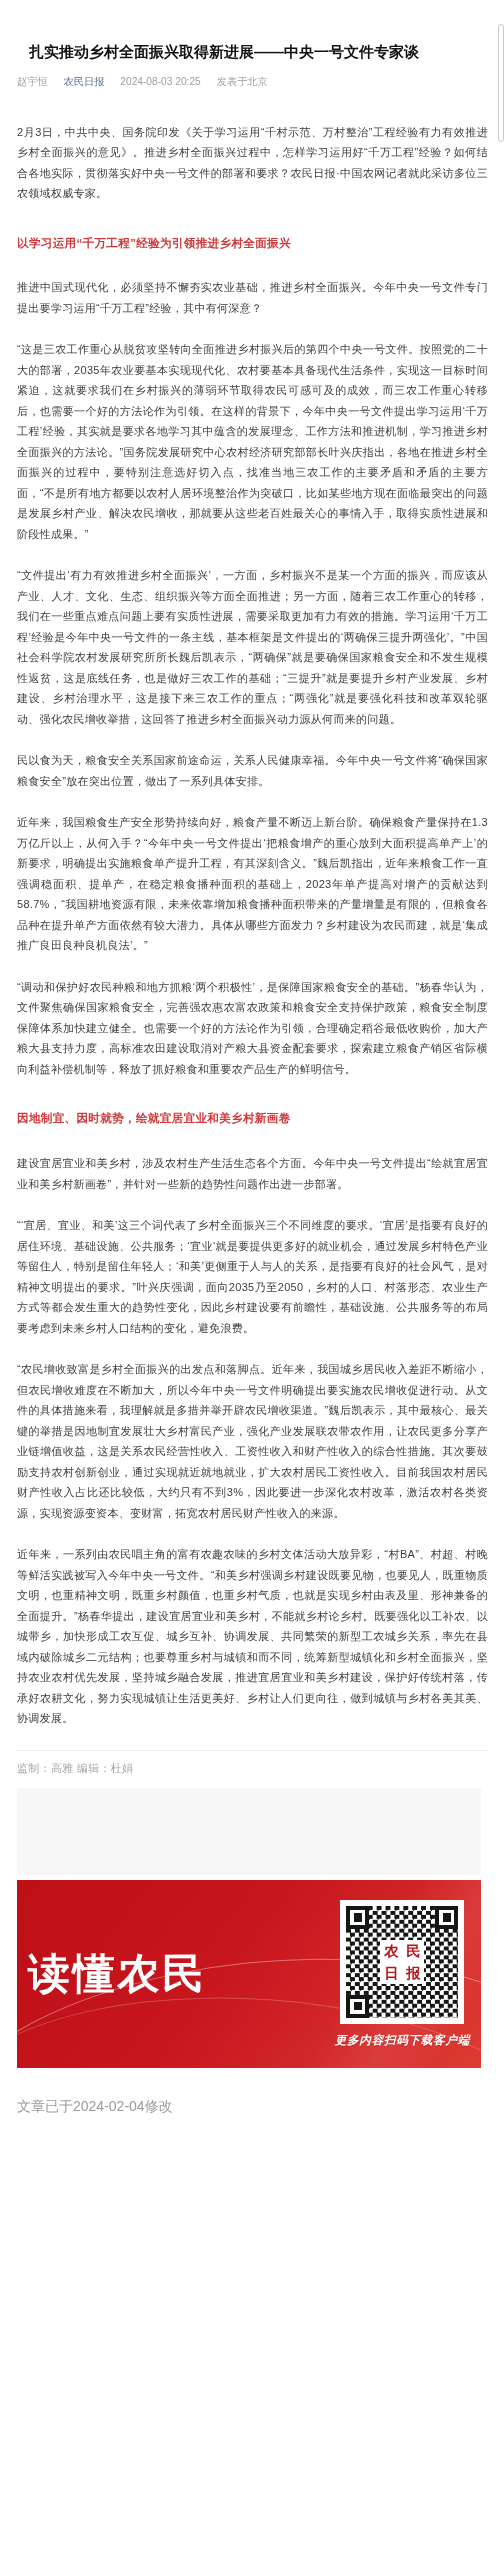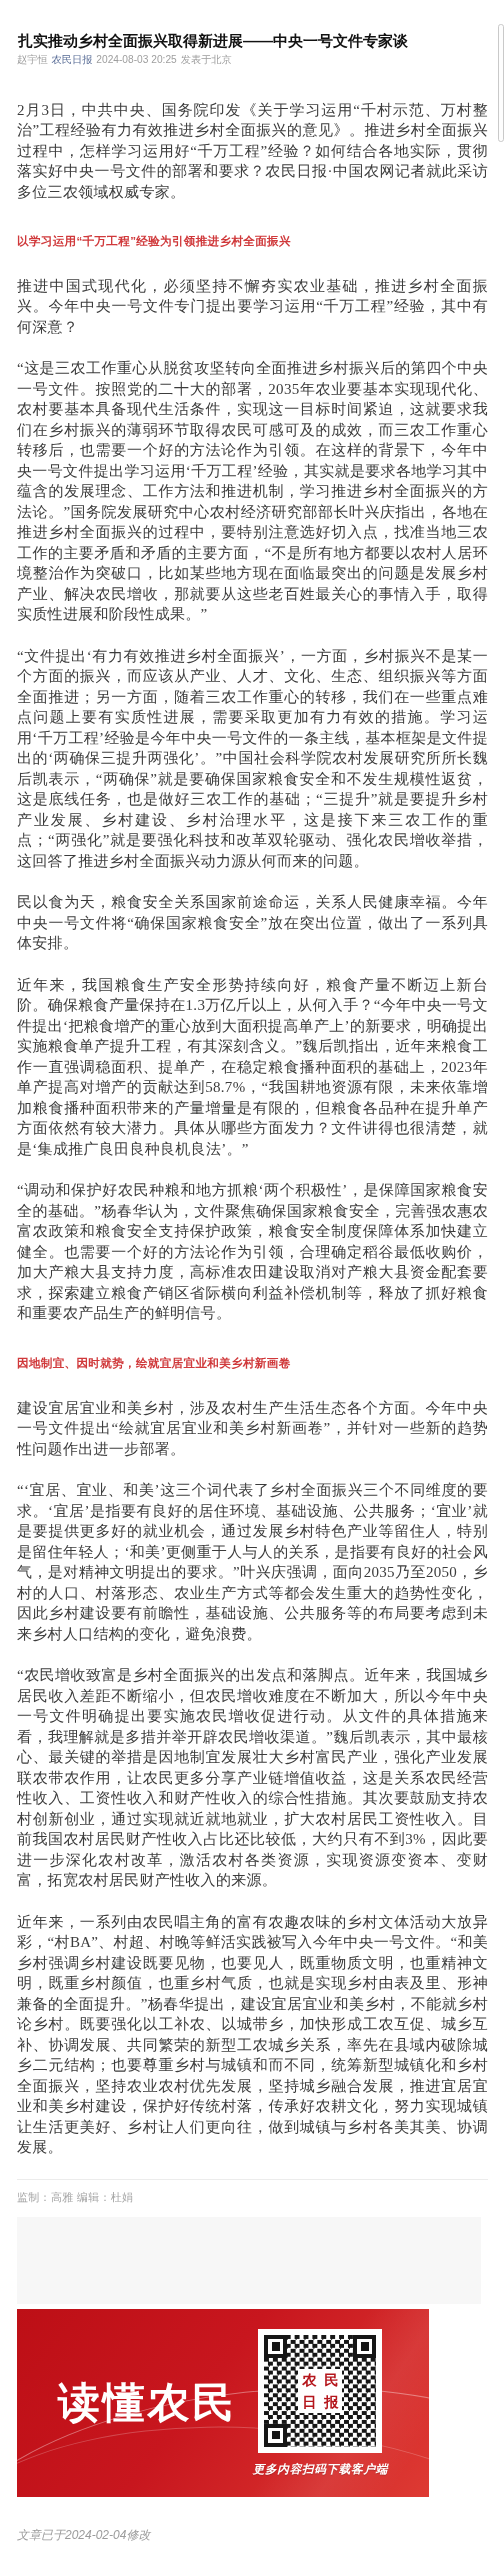--- a/index.html
+++ b/index.html
@@ -16,46 +16,45 @@
     min-height:2576px;
     background:#ffffff;
     font-family:"Liberation Sans","DejaVu Sans",sans-serif;
     position:relative;
   }
   .page{
     padding:0 17px;
     position:relative;
   }
   .title{
-    margin:1px;
+    margin:12px;
     padding-top:29px;
     font-size:15px;
     line-height:1.45;
     font-weight:700;
     color:#121212;
   }
   .meta{
     margin-top:1px;
     font-size:10.2px;
     color:var(--meta-gray);
     display:flex;
     align-items:center;
-    gap:4px;
+    gap:16px;
     white-space:nowrap;
   }
   .meta .account{color:var(--link-blue);cursor:pointer;}
   .article{margin-top:33px;}
   .article p{
     margin:0 0 21px 0;
-    font-size:15px;
+    font-size:11px;
     line-height:20.5px;
     letter-spacing:0.3px;
     color:var(--body-text);
     text-align:justify;
-    font-family:Liberation Serif, serif;
   }
   .article h2.sec{
     margin:30px 0 26px 0;
     font-size:11.6px;
     line-height:17.7px;
     font-weight:700;
     color:var(--heading-red);
     letter-spacing:0.3px;
   }
   .author-line{
@@ -78,30 +77,30 @@
     letter-spacing:0.3px;
   }
   .footer-spacer{
     margin-top:12.3px;
     width:464px;
     height:87px;
     background:#f7f7f7;
   }
   .banner{
     margin-top:4.8px;
-    width:412px;
+    width:464px;
     height:188px;
     background:
       linear-gradient(128deg,#bd0f16 0%,var(--banner-bg) 45%,#de3a33 100%);
     position:relative;
     overflow:hidden;
     display:flex;
     align-items:center;
     justify-content:space-between;
-    padding:0 41px;
+    padding:0 11px;
     box-sizing:border-box;
   }
   .banner::before,
   .banner::after{
     content:"";
     position:absolute;
     left:-82px;
     width:648px;
     height:286px;
     border-radius:50%;
@@ -191,23 +190,22 @@
     color:#ffffff;
     font-size:11.6px;
     font-weight:700;
     font-style:italic;
     letter-spacing:0.7px;
     text-shadow:0 0.7px 0.7px rgba(0,0,0,.18);
   }
   .footer-note{
     margin:30px 0 0 0;
     padding-bottom:13.6px;
-    font-size:12px;
+    font-size:14px;
     color:#9b9b9b;
-    font-style:italic;
   }
   .scroll-thumb{
     position:absolute;
     right:1.4px;
     top:24px;
     width:3.4px;
     height:116px;
     border:0.7px solid #c9c9c9;
     background:#fdfdfd;
     border-radius:2.7px;
@@ -227,21 +225,21 @@
     <span>发表于北京</span>
   </div>
 
   <div class="article">
     <p>2月3日，中共中央、国务院印发《关于学习运用“千村示范、万村整治”工程经验有力有效推进乡村全面振兴的意见》。推进乡村全面振兴过程中，怎样学习运用好“千万工程”经验？如何结合各地实际，贯彻落实好中央一号文件的部署和要求？农民日报·中国农网记者就此采访多位三农领域权威专家。</p>
     <h2 class="sec">以学习运用“千万工程”经验为引领推进乡村全面振兴</h2>
     <p>推进中国式现代化，必须坚持不懈夯实农业基础，推进乡村全面振兴。今年中央一号文件专门提出要学习运用“千万工程”经验，其中有何深意？</p>
     <p>“这是三农工作重心从脱贫攻坚转向全面推进乡村振兴后的第四个中央一号文件。按照党的二十大的部署，2035年农业要基本实现现代化、农村要基本具备现代生活条件，实现这一目标时间紧迫，这就要求我们在乡村振兴的薄弱环节取得农民可感可及的成效，而三农工作重心转移后，也需要一个好的方法论作为引领。在这样的背景下，今年中央一号文件提出学习运用‘千万工程’经验，其实就是要求各地学习其中蕴含的发展理念、工作方法和推进机制，学习推进乡村全面振兴的方法论。”国务院发展研究中心农村经济研究部部长叶兴庆指出，各地在推进乡村全面振兴的过程中，要特别注意选好切入点，找准当地三农工作的主要矛盾和矛盾的主要方面，“不是所有地方都要以农村人居环境整治作为突破口，比如某些地方现在面临最突出的问题是发展乡村产业、解决农民增收，那就要从这些老百姓最关心的事情入手，取得实质性进展和阶段性成果。”</p>
     <p>“文件提出‘有力有效推进乡村全面振兴’，一方面，乡村振兴不是某一个方面的振兴，而应该从产业、人才、文化、生态、组织振兴等方面全面推进；另一方面，随着三农工作重心的转移，我们在一些重点难点问题上要有实质性进展，需要采取更加有力有效的措施。学习运用‘千万工程’经验是今年中央一号文件的一条主线，基本框架是文件提出的‘两确保三提升两强化’。”中国社会科学院农村发展研究所所长魏后凯表示，“两确保”就是要确保国家粮食安全和不发生规模性返贫，这是底线任务，也是做好三农工作的基础；“三提升”就是要提升乡村产业发展、乡村建设、乡村治理水平，这是接下来三农工作的重点；“两强化”就是要强化科技和改革双轮驱动、强化农民增收举措，这回答了推进乡村全面振兴动力源从何而来的问题。</p>
     <p>民以食为天，粮食安全关系国家前途命运，关系人民健康幸福。今年中央一号文件将“确保国家粮食安全”放在突出位置，做出了一系列具体安排。</p>
-    <p>近年来，我国粮食生产安全形势持续向好，粮食产量不断迈上新台阶。确保粮食产量保持在1.3万亿斤以上，从何入手？“今年中央一号文件提出‘把粮食增产的重心放到大面积提高单产上’的新要求，明确提出实施粮食单产提升工程，有其深刻含义。”魏后凯指出，近年来粮食工作一直强调稳面积、提单产，在稳定粮食播种面积的基础上，2023年单产提高对增产的贡献达到58.7%，“我国耕地资源有限，未来依靠增加粮食播种面积带来的产量增量是有限的，但粮食各品种在提升单产方面依然有较大潜力。具体从哪些方面发力？文件讲得也很清楚，就是‘集成推广良田良种良机良法’。”</p>
+    <p>近年来，我国粮食生产安全形势持续向好，粮食产量不断迈上新台阶。确保粮食产量保持在1.3万亿斤以上，从何入手？“今年中央一号文件提出‘把粮食增产的重心放到大面积提高单产上’的新要求，明确提出实施粮食单产提升工程，有其深刻含义。”魏后凯指出，近年来粮食工作一直强调稳面积、提单产，在稳定粮食播种面积的基础上，2023年单产提高对增产的贡献达到58.7%，“我国耕地资源有限，未来依靠增加粮食播种面积带来的产量增量是有限的，但粮食各品种在提升单产方面依然有较大潜力。具体从哪些方面发力？乡村建设为农民而建，就是‘集成推广良田良种良机良法’。”</p>
     <p>“调动和保护好农民种粮和地方抓粮‘两个积极性’，是保障国家粮食安全的基础。”杨春华认为，文件聚焦确保国家粮食安全，完善强农惠农富农政策和粮食安全支持保护政策，粮食安全制度保障体系加快建立健全。也需要一个好的方法论作为引领，合理确定稻谷最低收购价，加大产粮大县支持力度，高标准农田建设取消对产粮大县资金配套要求，探索建立粮食产销区省际横向利益补偿机制等，释放了抓好粮食和重要农产品生产的鲜明信号。</p>
     <h2 class="sec">因地制宜、因时就势，绘就宜居宜业和美乡村新画卷</h2>
     <p>建设宜居宜业和美乡村，涉及农村生产生活生态各个方面。今年中央一号文件提出“绘就宜居宜业和美乡村新画卷”，并针对一些新的趋势性问题作出进一步部署。</p>
     <p>“‘宜居、宜业、和美’这三个词代表了乡村全面振兴三个不同维度的要求。‘宜居’是指要有良好的居住环境、基础设施、公共服务；‘宜业’就是要提供更多好的就业机会，通过发展乡村特色产业等留住人，特别是留住年轻人；‘和美’更侧重于人与人的关系，是指要有良好的社会风气，是对精神文明提出的要求。”叶兴庆强调，面向2035乃至2050，乡村的人口、村落形态、农业生产方式等都会发生重大的趋势性变化，因此乡村建设要有前瞻性，基础设施、公共服务等的布局要考虑到未来乡村人口结构的变化，避免浪费。</p>
     <p>“农民增收致富是乡村全面振兴的出发点和落脚点。近年来，我国城乡居民收入差距不断缩小，但农民增收难度在不断加大，所以今年中央一号文件明确提出要实施农民增收促进行动。从文件的具体措施来看，我理解就是多措并举开辟农民增收渠道。”魏后凯表示，其中最核心、最关键的举措是因地制宜发展壮大乡村富民产业，强化产业发展联农带农作用，让农民更多分享产业链增值收益，这是关系农民经营性收入、工资性收入和财产性收入的综合性措施。其次要鼓励支持农村创新创业，通过实现就近就地就业，扩大农村居民工资性收入。目前我国农村居民财产性收入占比还比较低，大约只有不到3%，因此要进一步深化农村改革，激活农村各类资源，实现资源变资本、变财富，拓宽农村居民财产性收入的来源。</p>
     <p>近年来，一系列由农民唱主角的富有农趣农味的乡村文体活动大放异彩，“村BA”、村超、村晚等鲜活实践被写入今年中央一号文件。“和美乡村强调乡村建设既要见物，也要见人，既重物质文明，也重精神文明，既重乡村颜值，也重乡村气质，也就是实现乡村由表及里、形神兼备的全面提升。”杨春华提出，建设宜居宜业和美乡村，不能就乡村论乡村。既要强化以工补农、以城带乡，加快形成工农互促、城乡互补、协调发展、共同繁荣的新型工农城乡关系，率先在县域内破除城乡二元结构；也要尊重乡村与城镇和而不同，统筹新型城镇化和乡村全面振兴，坚持农业农村优先发展，坚持城乡融合发展，推进宜居宜业和美乡村建设，保护好传统村落，传承好农耕文化，努力实现城镇让生活更美好、乡村让人们更向往，做到城镇与乡村各美其美、协调发展。</p>
   </div>
 
 
   <hr class="divider">

